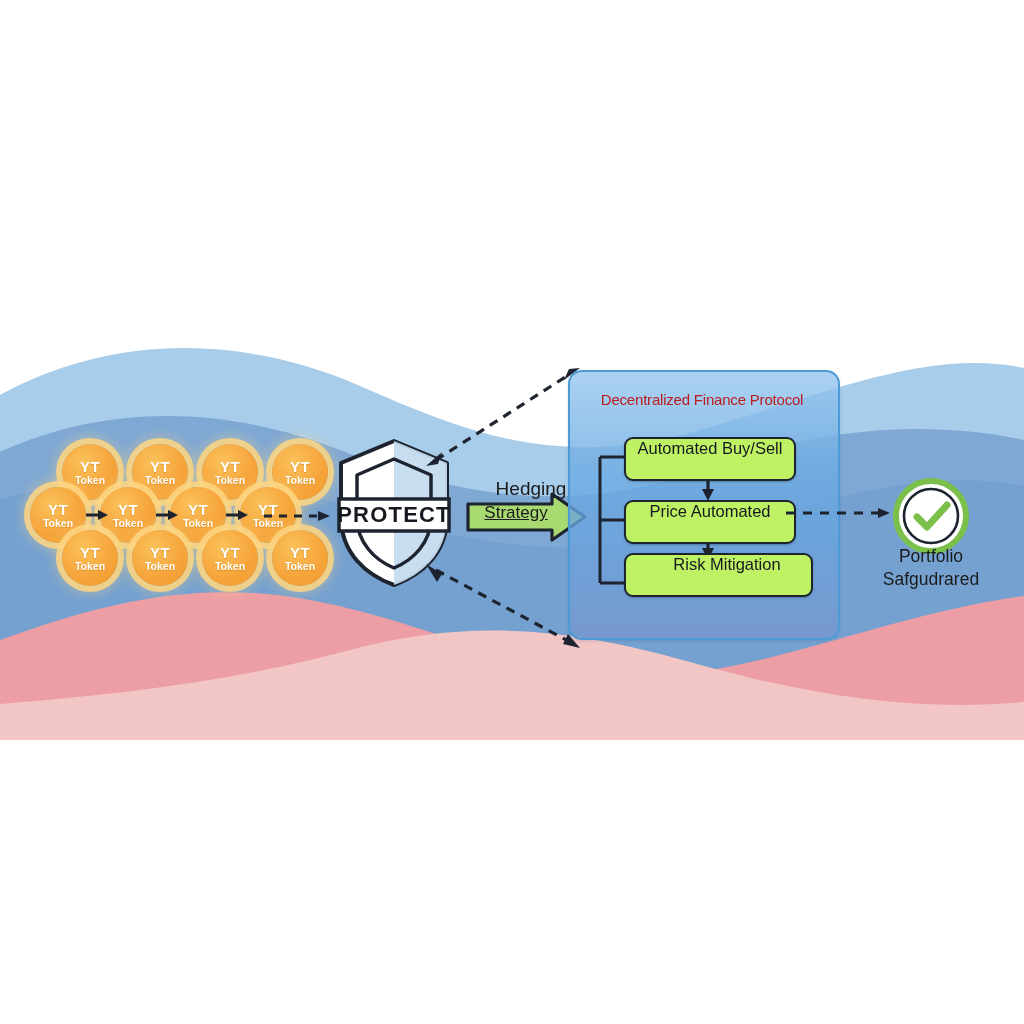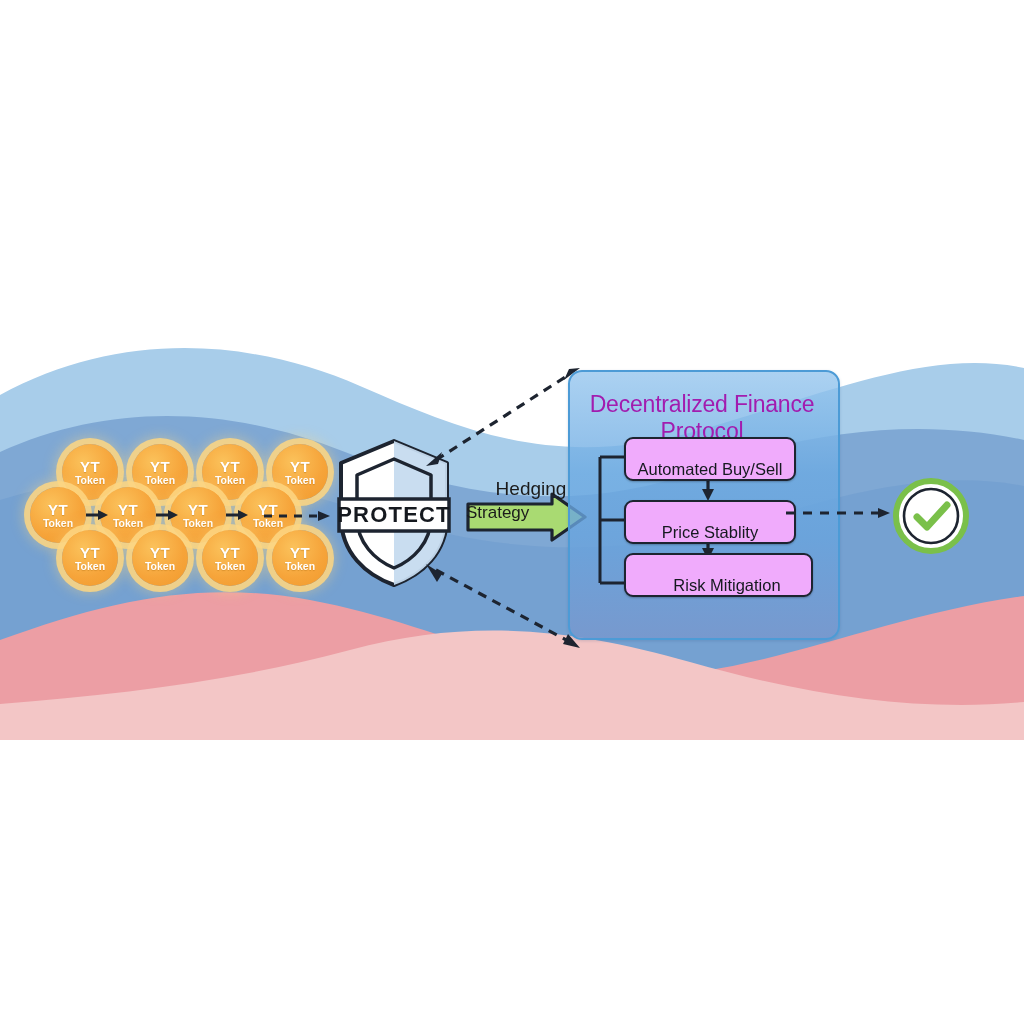--- a/index.html
+++ b/index.html
@@ -27,37 +27,37 @@
   .dash-to-shield{position:absolute;left:262px;top:506px;width:72px;height:20px;}
 
   
   #shield{position:absolute;left:333px;top:437px;width:122px;height:152px;}
 
   
   #hedging-arrow{position:absolute;left:466px;top:492px;width:122px;height:50px;}
   #hedging-label-top{position:absolute;left:476px;top:478px;width:110px;
         font-size:19px;color:#1b1b1b;text-align:center;}
   #hedging-label-in{position:absolute;left:466px;top:503px;width:100px;
-        font-size:17px;color:#1b1b1b;}
+        font-size:17px;color:#1b1b1b;text-align:center;text-decoration:underline;}
 
   
   #protocol-panel{position:absolute;left:568px;top:370px;width:268px;height:266px;
         border:2px solid #4C9BD6;border-radius:14px;
         background:linear-gradient(180deg,
             rgba(150,198,238,.80) 0%,
             rgba(108,170,226,.80) 38%,
             rgba(104,164,222,.78) 62%,
             rgba(120,150,205,.72) 100%);
         box-shadow:0 1px 3px rgba(40,80,120,.18);}
   #protocol-title{position:absolute;left:568px;top:391px;width:268px;text-align:center;
-        font-size:23px;color:#a21caf;letter-spacing:-.2px;}
-
-  .proc-box{position:absolute;width:168px;height:40px;background:#f0abfc;
+        font-size:15px;color:#b91c1c;letter-spacing:-.2px;}
+
+  .proc-box{position:absolute;width:168px;height:40px;background:#bef264;
         border:2.5px solid #1d2430;border-radius:9px;
-        display:flex;align-items:flex-end;justify-content:center;
+        display:flex;align-items:flex-start;justify-content:center;
         font-size:16.5px;color:#15191f;box-shadow:0 1px 2px rgba(0,0,0,.25);}
 
   #panel-out-dash{position:absolute;left:786px;top:504px;width:108px;height:18px;}
 
   
   #success-circle{position:absolute;left:893px;top:478px;width:76px;height:76px;}
   #success-label{position:absolute;left:858px;top:545px;width:146px;text-align:center;
         font-size:17.5px;color:#1b1b1b;line-height:1.32;}
 
   
@@ -212,34 +212,38 @@
     <path d="M708 501 L702 489 L714 489 Z" fill="#1D2430"></path>
 
     <path d="M708 536 L708 551" stroke="#1D2430" stroke-width="3.2" fill="none"></path>
     <path d="M708 560 L702 548 L714 548 Z" fill="#1D2430"></path>
   </svg>
 
   <div class="proc-box" style="left:624px;top:437px;">
     <span>Automated Buy/Sell</span>
   </div>
   <div class="proc-box" style="left:624px;top:500px;">
-    <span>Price Stablity</span>
+    <span>Price Automated</span>
   </div>
   <div class="proc-box" style="left:624px;top:553px;padding-left:17px;">
     <span>Risk Mitigation</span>
   </div>
 
   <div id="panel-out-dash">
     <svg width="108" height="18" viewBox="0 0 108 18">
       <path d="M0 9 H92" stroke="#1D2430" stroke-width="3" fill="none" stroke-dasharray="9 8"></path>
       <path d="M104 9 L92 4 L92 14 Z" fill="#1D2430"></path>
     </svg>
   </div>
 
   <div id="success-circle">
     <svg width="76" height="76" viewBox="0 0 76 76">
       <circle cx="38" cy="38" r="35" fill="#FFFFFF" stroke="#7AC04A" stroke-width="6"></circle>
       <circle cx="38" cy="38" r="27" fill="#FFFFFF" stroke="#1D2430" stroke-width="2.6"></circle>
       <path d="M24 39 L34 49 L54 27" stroke="#7AC04A" stroke-width="7" fill="none" stroke-linecap="round" stroke-linejoin="round"></path>
     </svg>
   </div>
+  <div id="success-label">
+    <div>Portfolio</div>
+    <div>Safgudrared</div>
+  </div>
 
 </div>
 
 </body></html>

